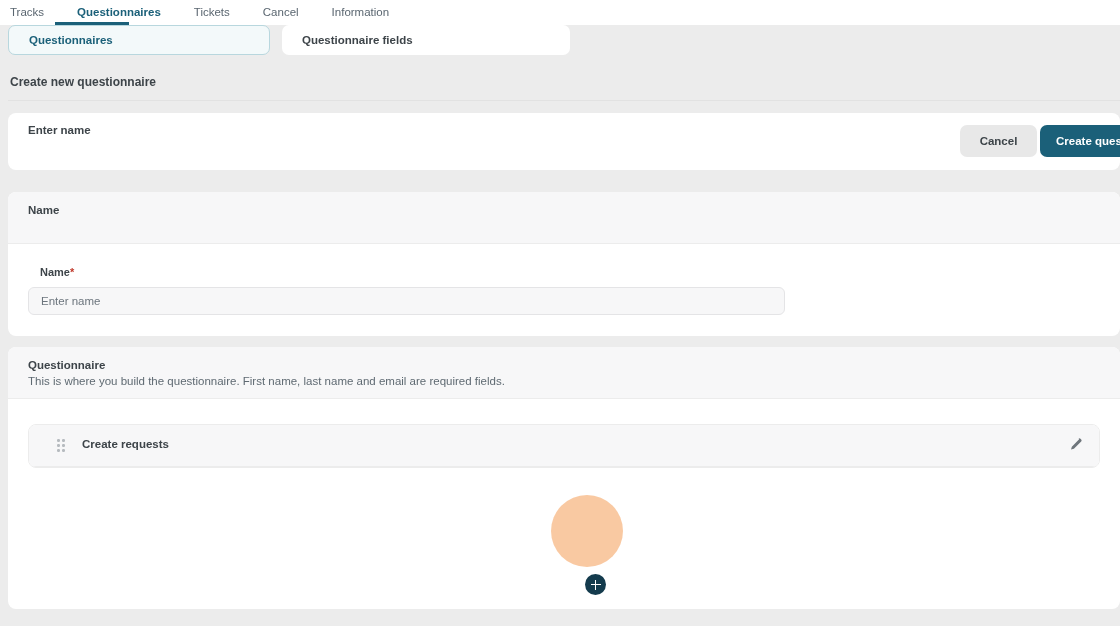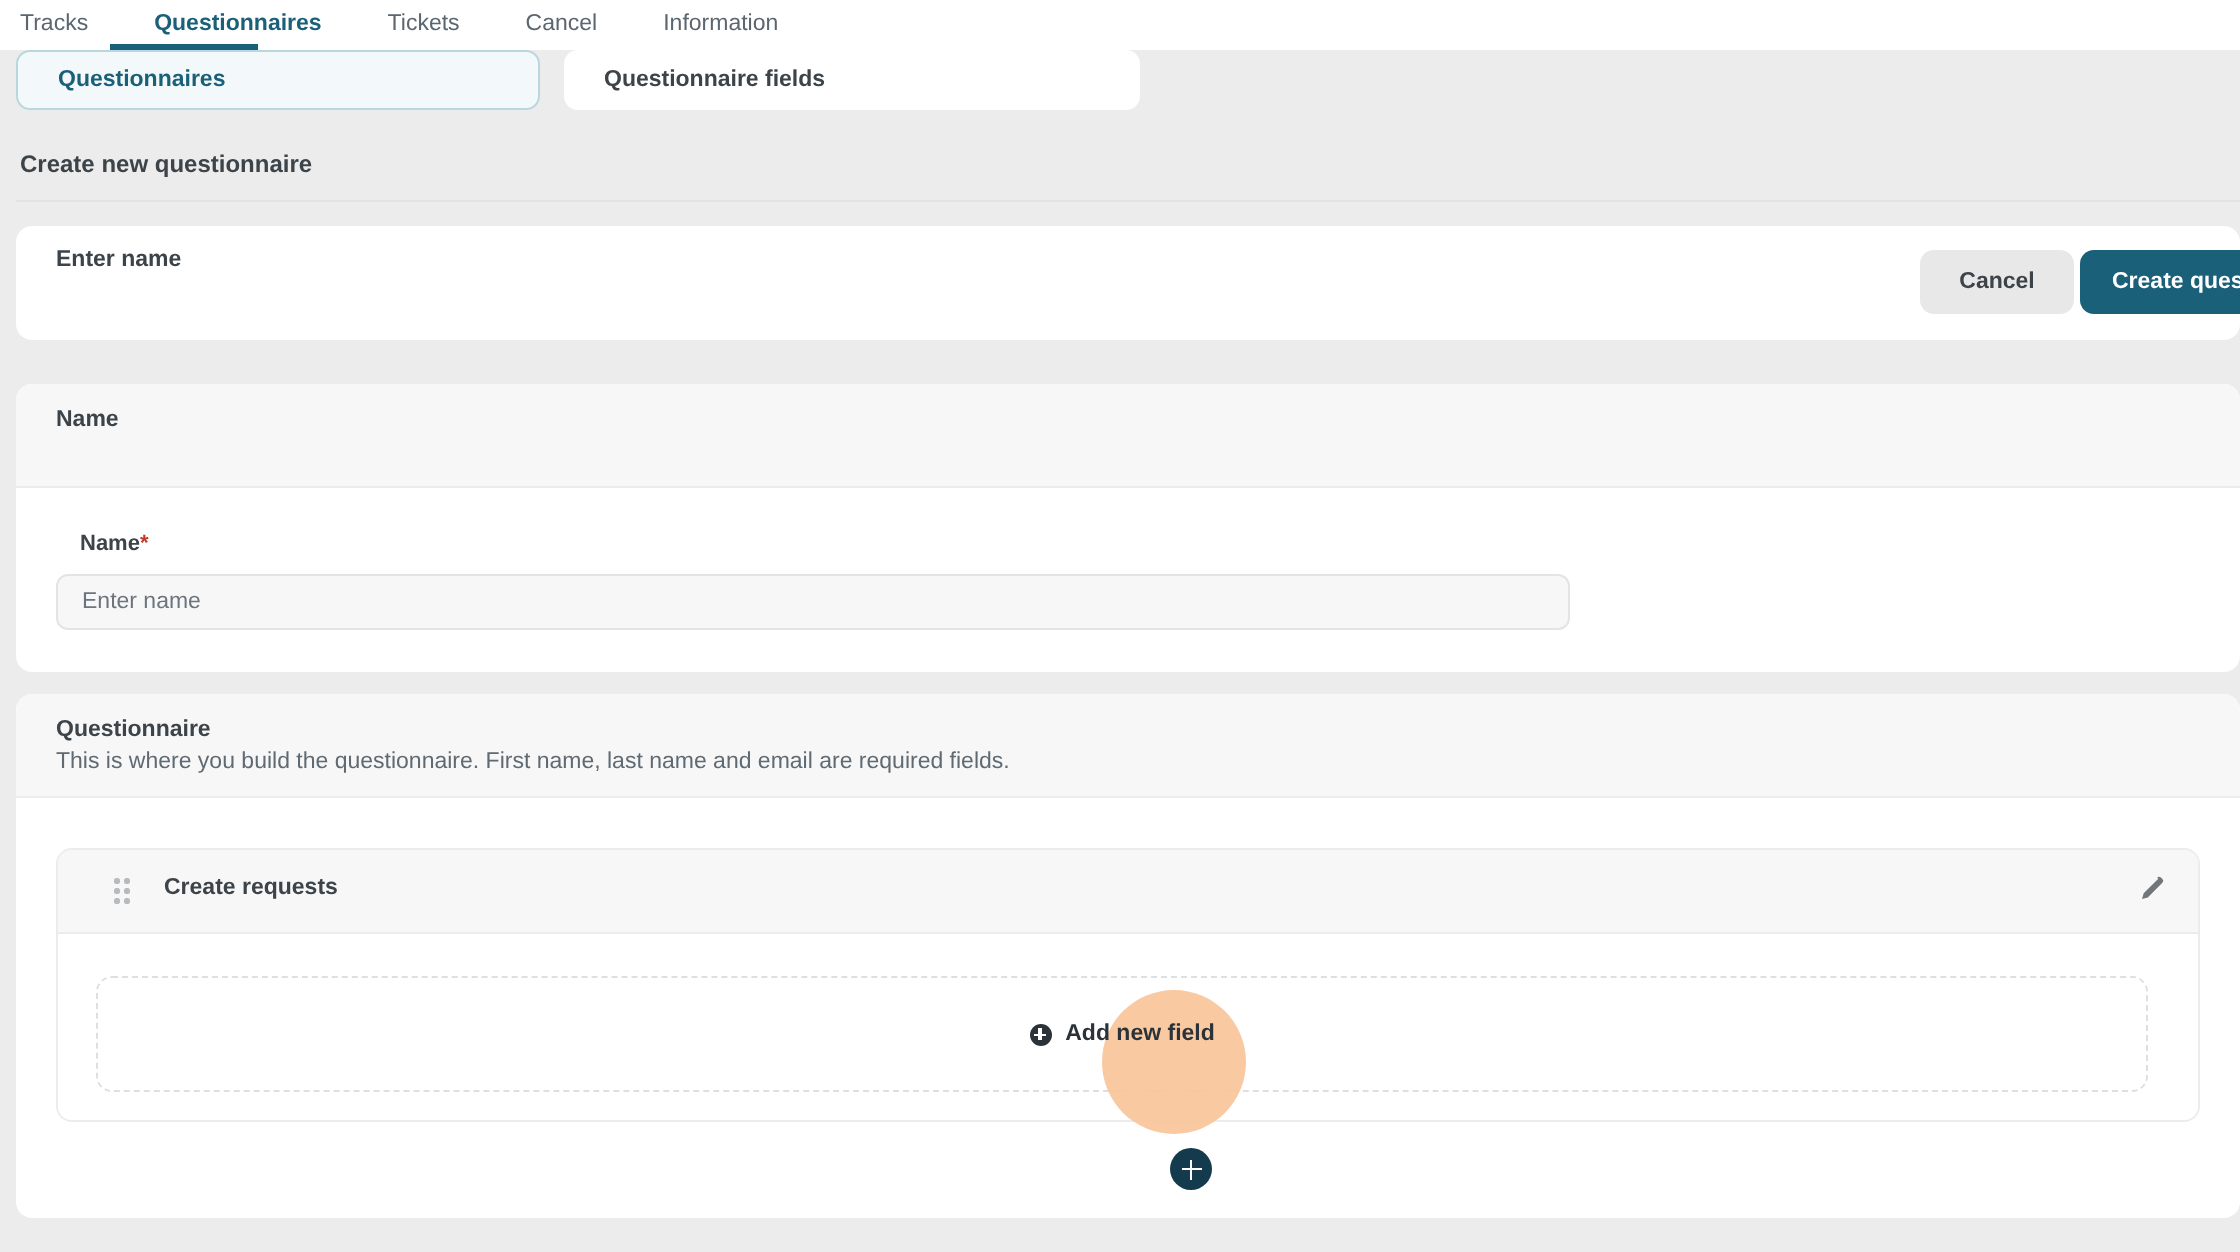--- a/index.html
+++ b/index.html
@@ -317,28 +317,20 @@
           <i></i>
           <i></i>
       </div>
       <div class="group-title">Create requests</div>
       <div class="edit-icon">
         <svg viewBox="0 0 16 16" width="16" height="16" aria-hidden="true">
           <path d="M11.6 1.8a1.3 1.3 0 0 1 1.85 0l.75.75a1.3 1.3 0 0 1 0 1.85l-7.3 7.3-2.9.85.85-2.9 7.3-7.3z" fill="#6f767c"></path>
         </svg>
       </div>
     </div>
-    <div class="group-body">
-      <div class="dropzone">
-        <div class="add-new-field">
-          <span class="plus-circ-icon"></span>
-          <span>Add new field</span>
-        </div>
-      </div>
-    </div>
   </div>
 </div>
 
 <div class="cursor-highlight"></div>
 
 <div class="add-group-btn"></div>
 
 <div class="bottom-strip"></div>
 
 </body></html>

